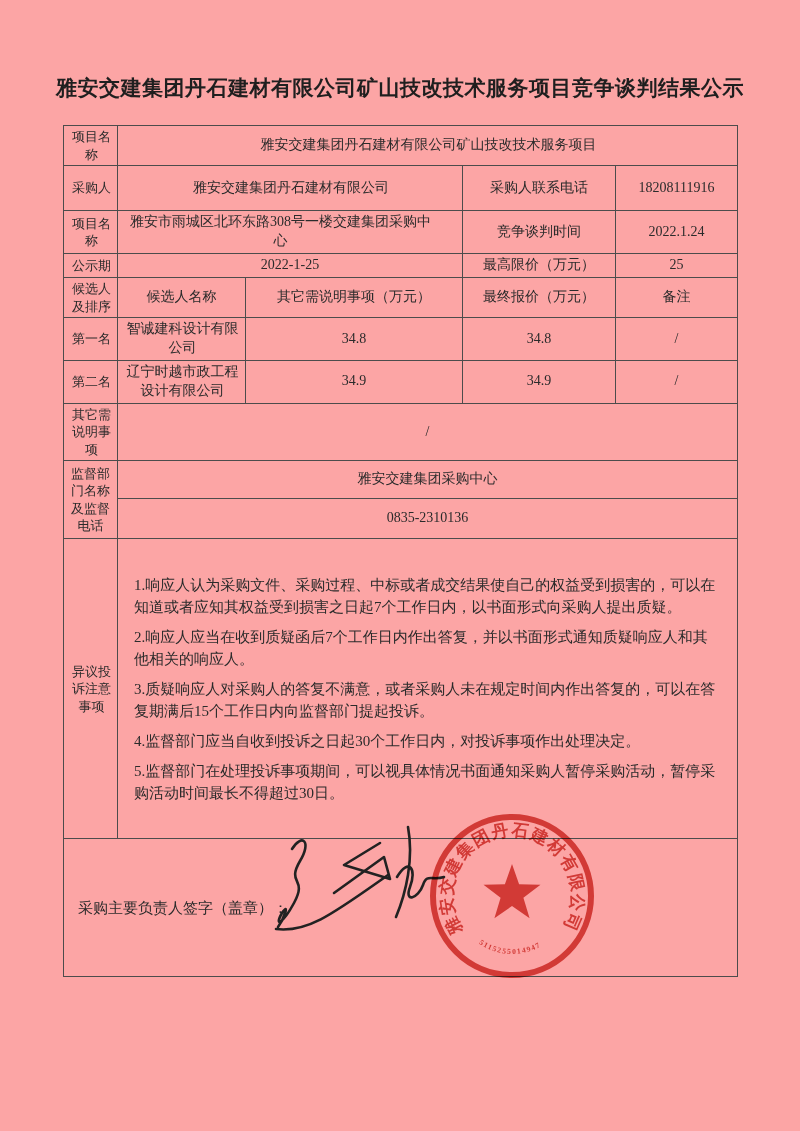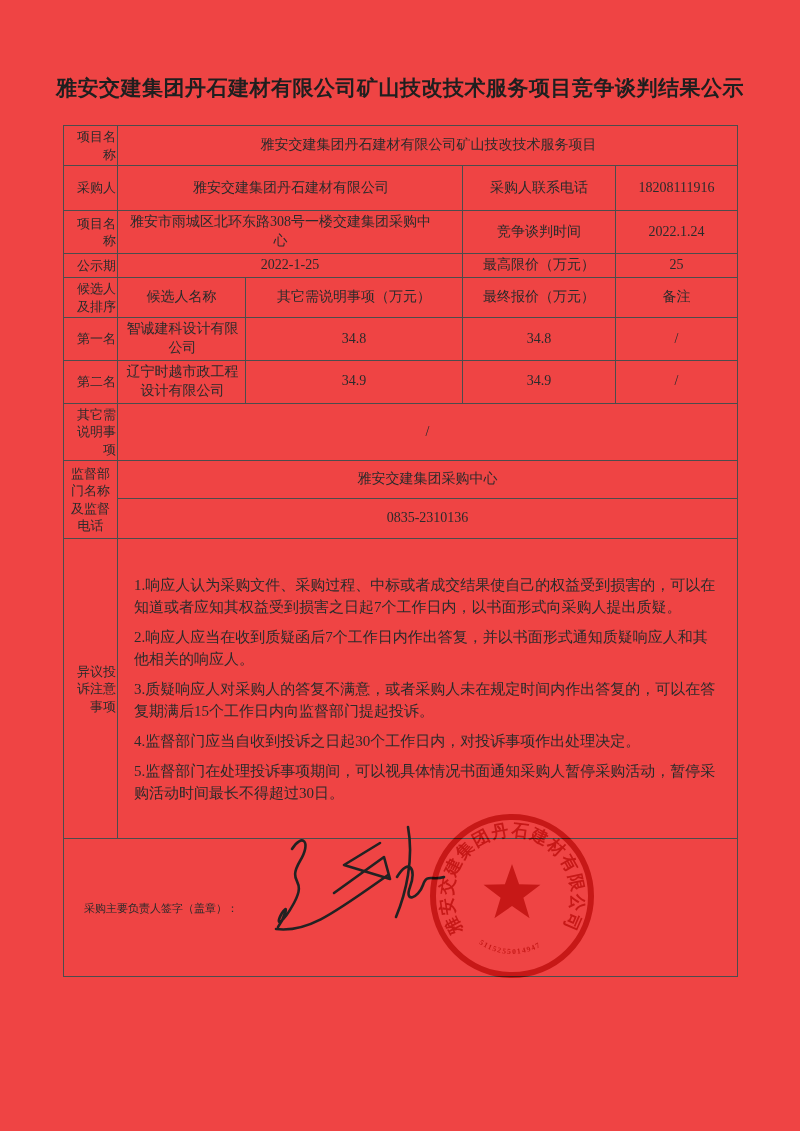--- a/index.html
+++ b/index.html
@@ -6,21 +6,21 @@
   html,body { width: 800px; }
   body {
     background: #eeeceb;
     font-family: "Liberation Serif", "DejaVu Serif", serif;
     color: #2b2b2b;
   }
   .page {
     position: relative;
     width: 800px;
     height: 1131px;
-    background: #ef4444;
+    background: #fca5a5;
     overflow: hidden;
   }
   .doc-title {
     position: absolute;
     top: 74px;
     left: 0;
     width: 100%;
     text-align: center;
     font-family: "Liberation Sans", "DejaVu Sans", sans-serif;
     font-weight: bold;
@@ -39,43 +39,43 @@
   }
   .result-table td {
     border: 1px solid #4c4c4c;
     padding: 2px 5px;
     vertical-align: middle;
     line-height: 1.35;
   }
   td.lbl {
     font-size: 13px;
     padding: 2px 1px 2px 3px;
-    text-align: right;
+    text-align: center;
   }
   td.lbl.c { text-align: center; padding: 2px 1px; }
   td.c { text-align: center; }
   td.l { text-align: center; padding-left: 7px; }
   td.wrapnarrow { padding-right: 26px; }
   td.notice {
     font-size: 15px;
     line-height: 22px;
     padding: 10px 10px 10px 8px;
     vertical-align: middle;
   }
   .notice-item { margin: 8px; }
   td.sig-cell {
     position: relative;
     padding: 0;
   }
   .sig-label {
     position: absolute;
-    left: 20px;
+    left: 14px;
     top: 50%;
     transform: translateY(-50%);
-    font-size: 11px;
+    font-size: 15px;
     white-space: nowrap;
   }
   .signature-svg {
     position: absolute;
     left: 268px;
     top: 815px;
     pointer-events: none;
   }
   .stamp-svg {
     position: absolute;

